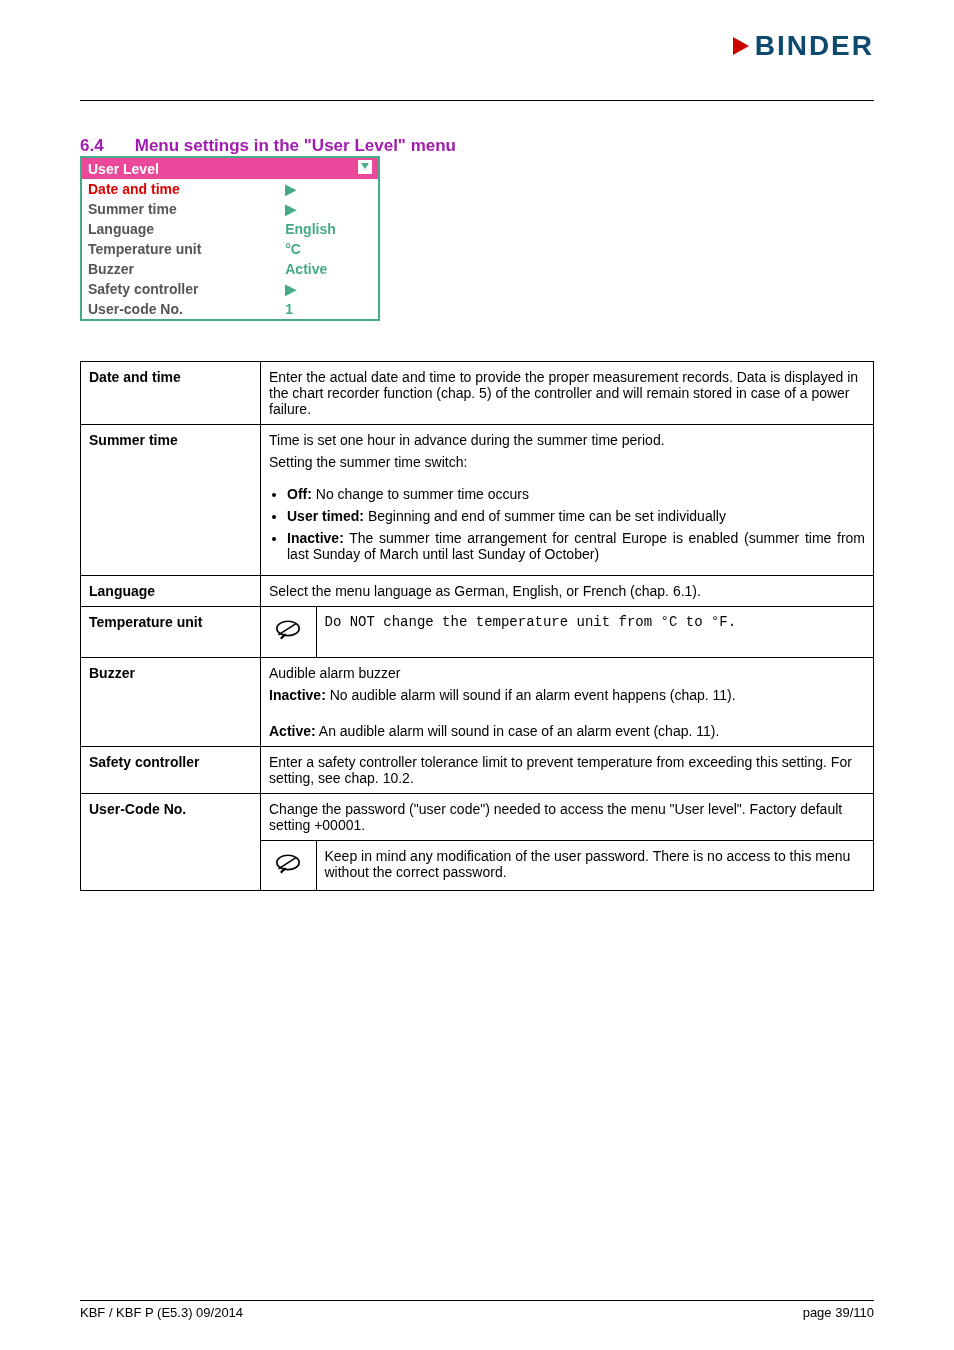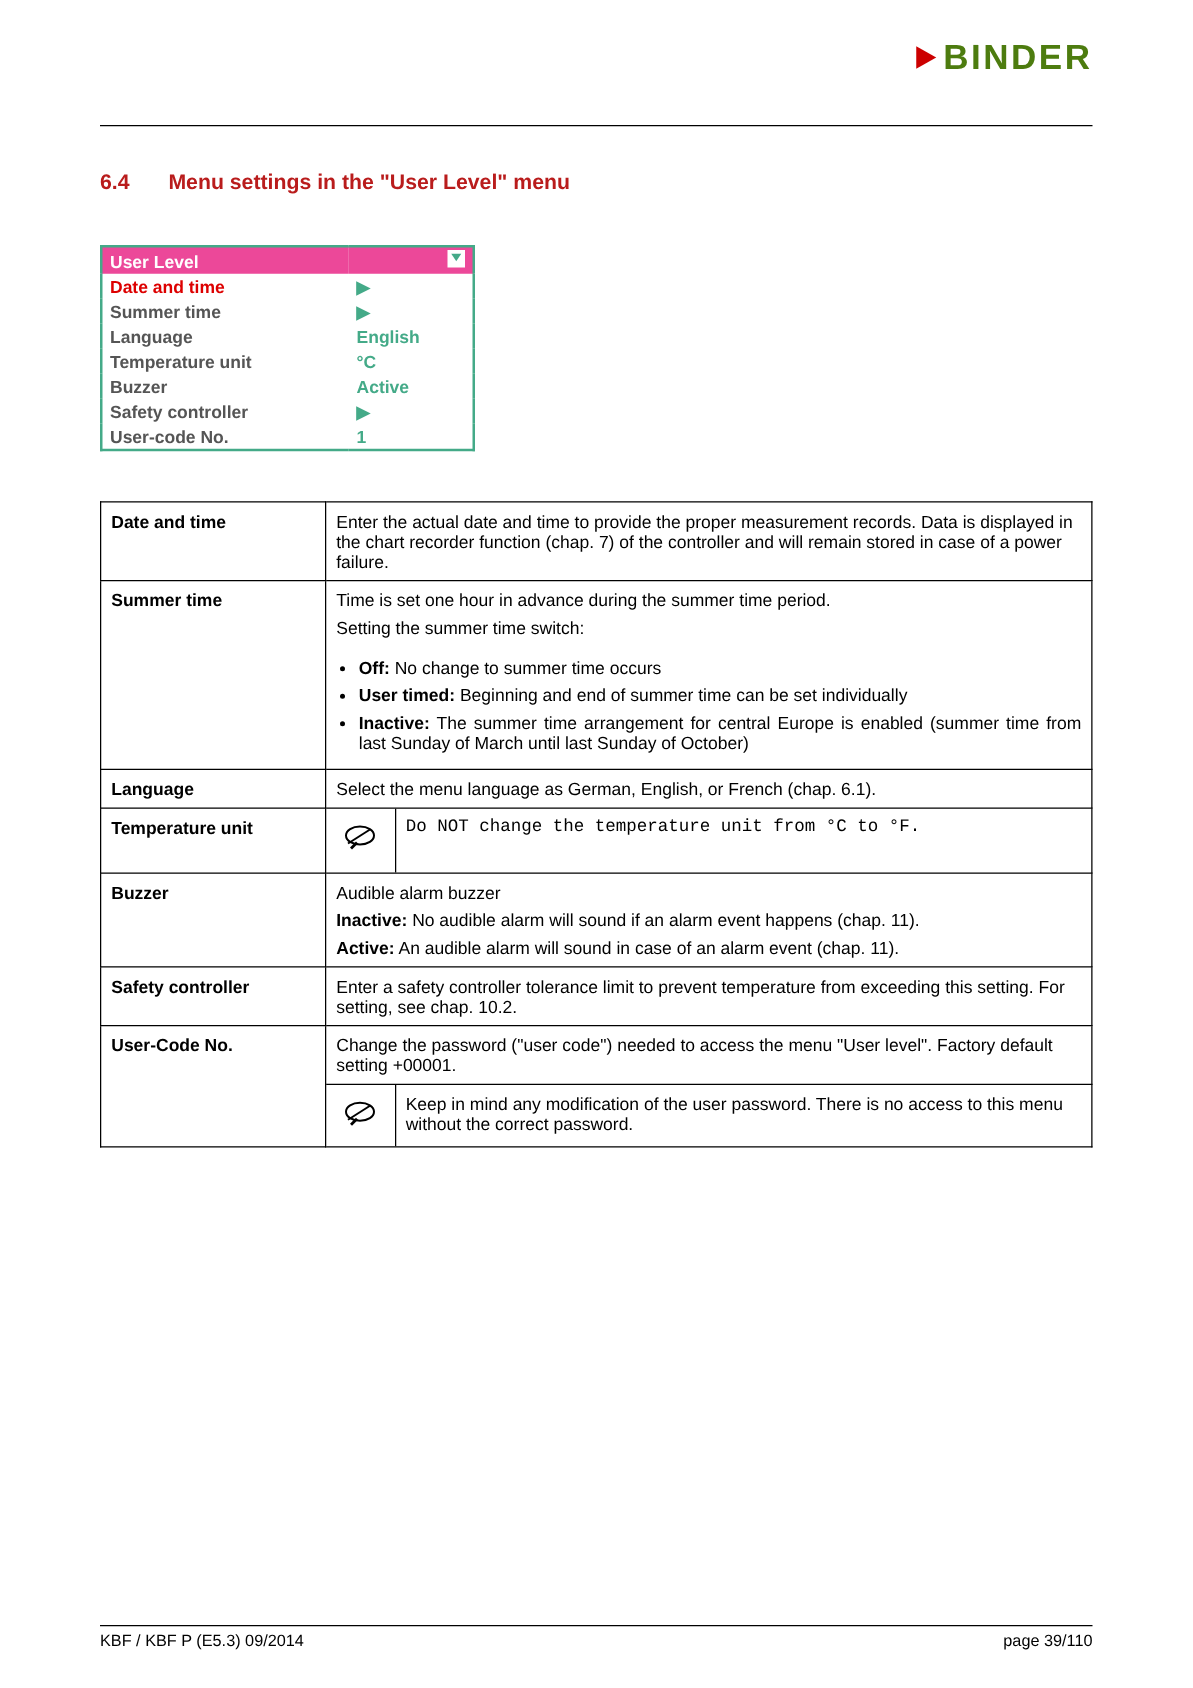--- a/index.html
+++ b/index.html
@@ -18,35 +18,34 @@
     position: relative;
   }
   .logo {
     position: absolute;
     top: 30px;
     right: 80px;
     font-family: Arial, sans-serif;
     font-weight: bold;
     font-size: 28px;
     letter-spacing: 2px;
-    color: #4d7c0f;
+    color: #0c4a6e;
     display: flex;
     align-items: center;
   }
   .hr-top {
     margin-top: 60px;
     border: none;
     border-top: 1px solid #000;
   }
   .section-heading {
-    color: #b91c1c;
+    color: #a21caf;
     font-weight: bold;
     font-size: 17px;
     margin-top: 35px;
-    margin-bottom: 40px;
   }
   .section-heading .num { display:inline-block; width:50px; }
 
   .menu-box {
     width: 300px;
     border-collapse: collapse;
     border: 2px solid #4a8;
     font-size: 14px;
   }
   .menu-box td { padding: 2px 6px; border:none; }
@@ -166,21 +165,21 @@
           <td class="label">User-code No.</td>
           <td class="value ">1</td>
         </tr>
       </tbody>
   </table>
 
   <table class="defs">
     <tbody>
         <tr>
       <td class="key">Date and time</td>
-      <td>Enter the actual date and time to provide the proper measurement records. Data is displayed in the chart recorder function (chap. 7) of the controller and will remain stored in case of a power failure.</td>
+      <td>Enter the actual date and time to provide the proper measurement records. Data is displayed in the chart recorder function (chap. 5) of the controller and will remain stored in case of a power failure.</td>
     </tr>
     <tr>
       <td class="key">Summer time</td>
       <td>
         <div>Time is set one hour in advance during the summer time period.</div>
         <div style="margin-top:6px;">Setting the summer time switch:</div>
         <ul id="summer-items">
               <li><b>Off:</b> No change to summer time occurs</li>
               <li><b>User timed:</b> Beginning and end of summer time can be set individually</li>
               <li style="text-align: justify;"><b>Inactive:</b> The summer time arrangement for central Europe is enabled (summer time from last Sunday of March until last Sunday of October)</li>
@@ -208,21 +207,21 @@
           </tr>
         </tbody>
             </table>
       </td>
     </tr>
     <tr>
       <td class="key">Buzzer</td>
       <td>
         <div>Audible alarm buzzer</div>
         <div style="margin-top:6px;"><b>Inactive:</b><span> No audible alarm will sound if an alarm event happens (chap. 11).</span></div>
-        <div style="margin-top:6px;"><b>Active:</b><span> An audible alarm will sound in case of an alarm event (chap. 11).</span></div>
+        <div style="margin-top:20px;"><b>Active:</b><span> An audible alarm will sound in case of an alarm event (chap. 11).</span></div>
       </td>
     </tr>
     <tr>
       <td class="key">Safety controller</td>
       <td>Enter a safety controller tolerance limit to prevent temperature from exceeding this setting. For setting, see chap. 10.2.</td>
     </tr>
     <tr>
       <td class="key" rowspan="2">User-Code No.</td>
       <td>Change the password ("user code") needed to access the menu "User level". Factory default setting +00001.</td>
     </tr>

